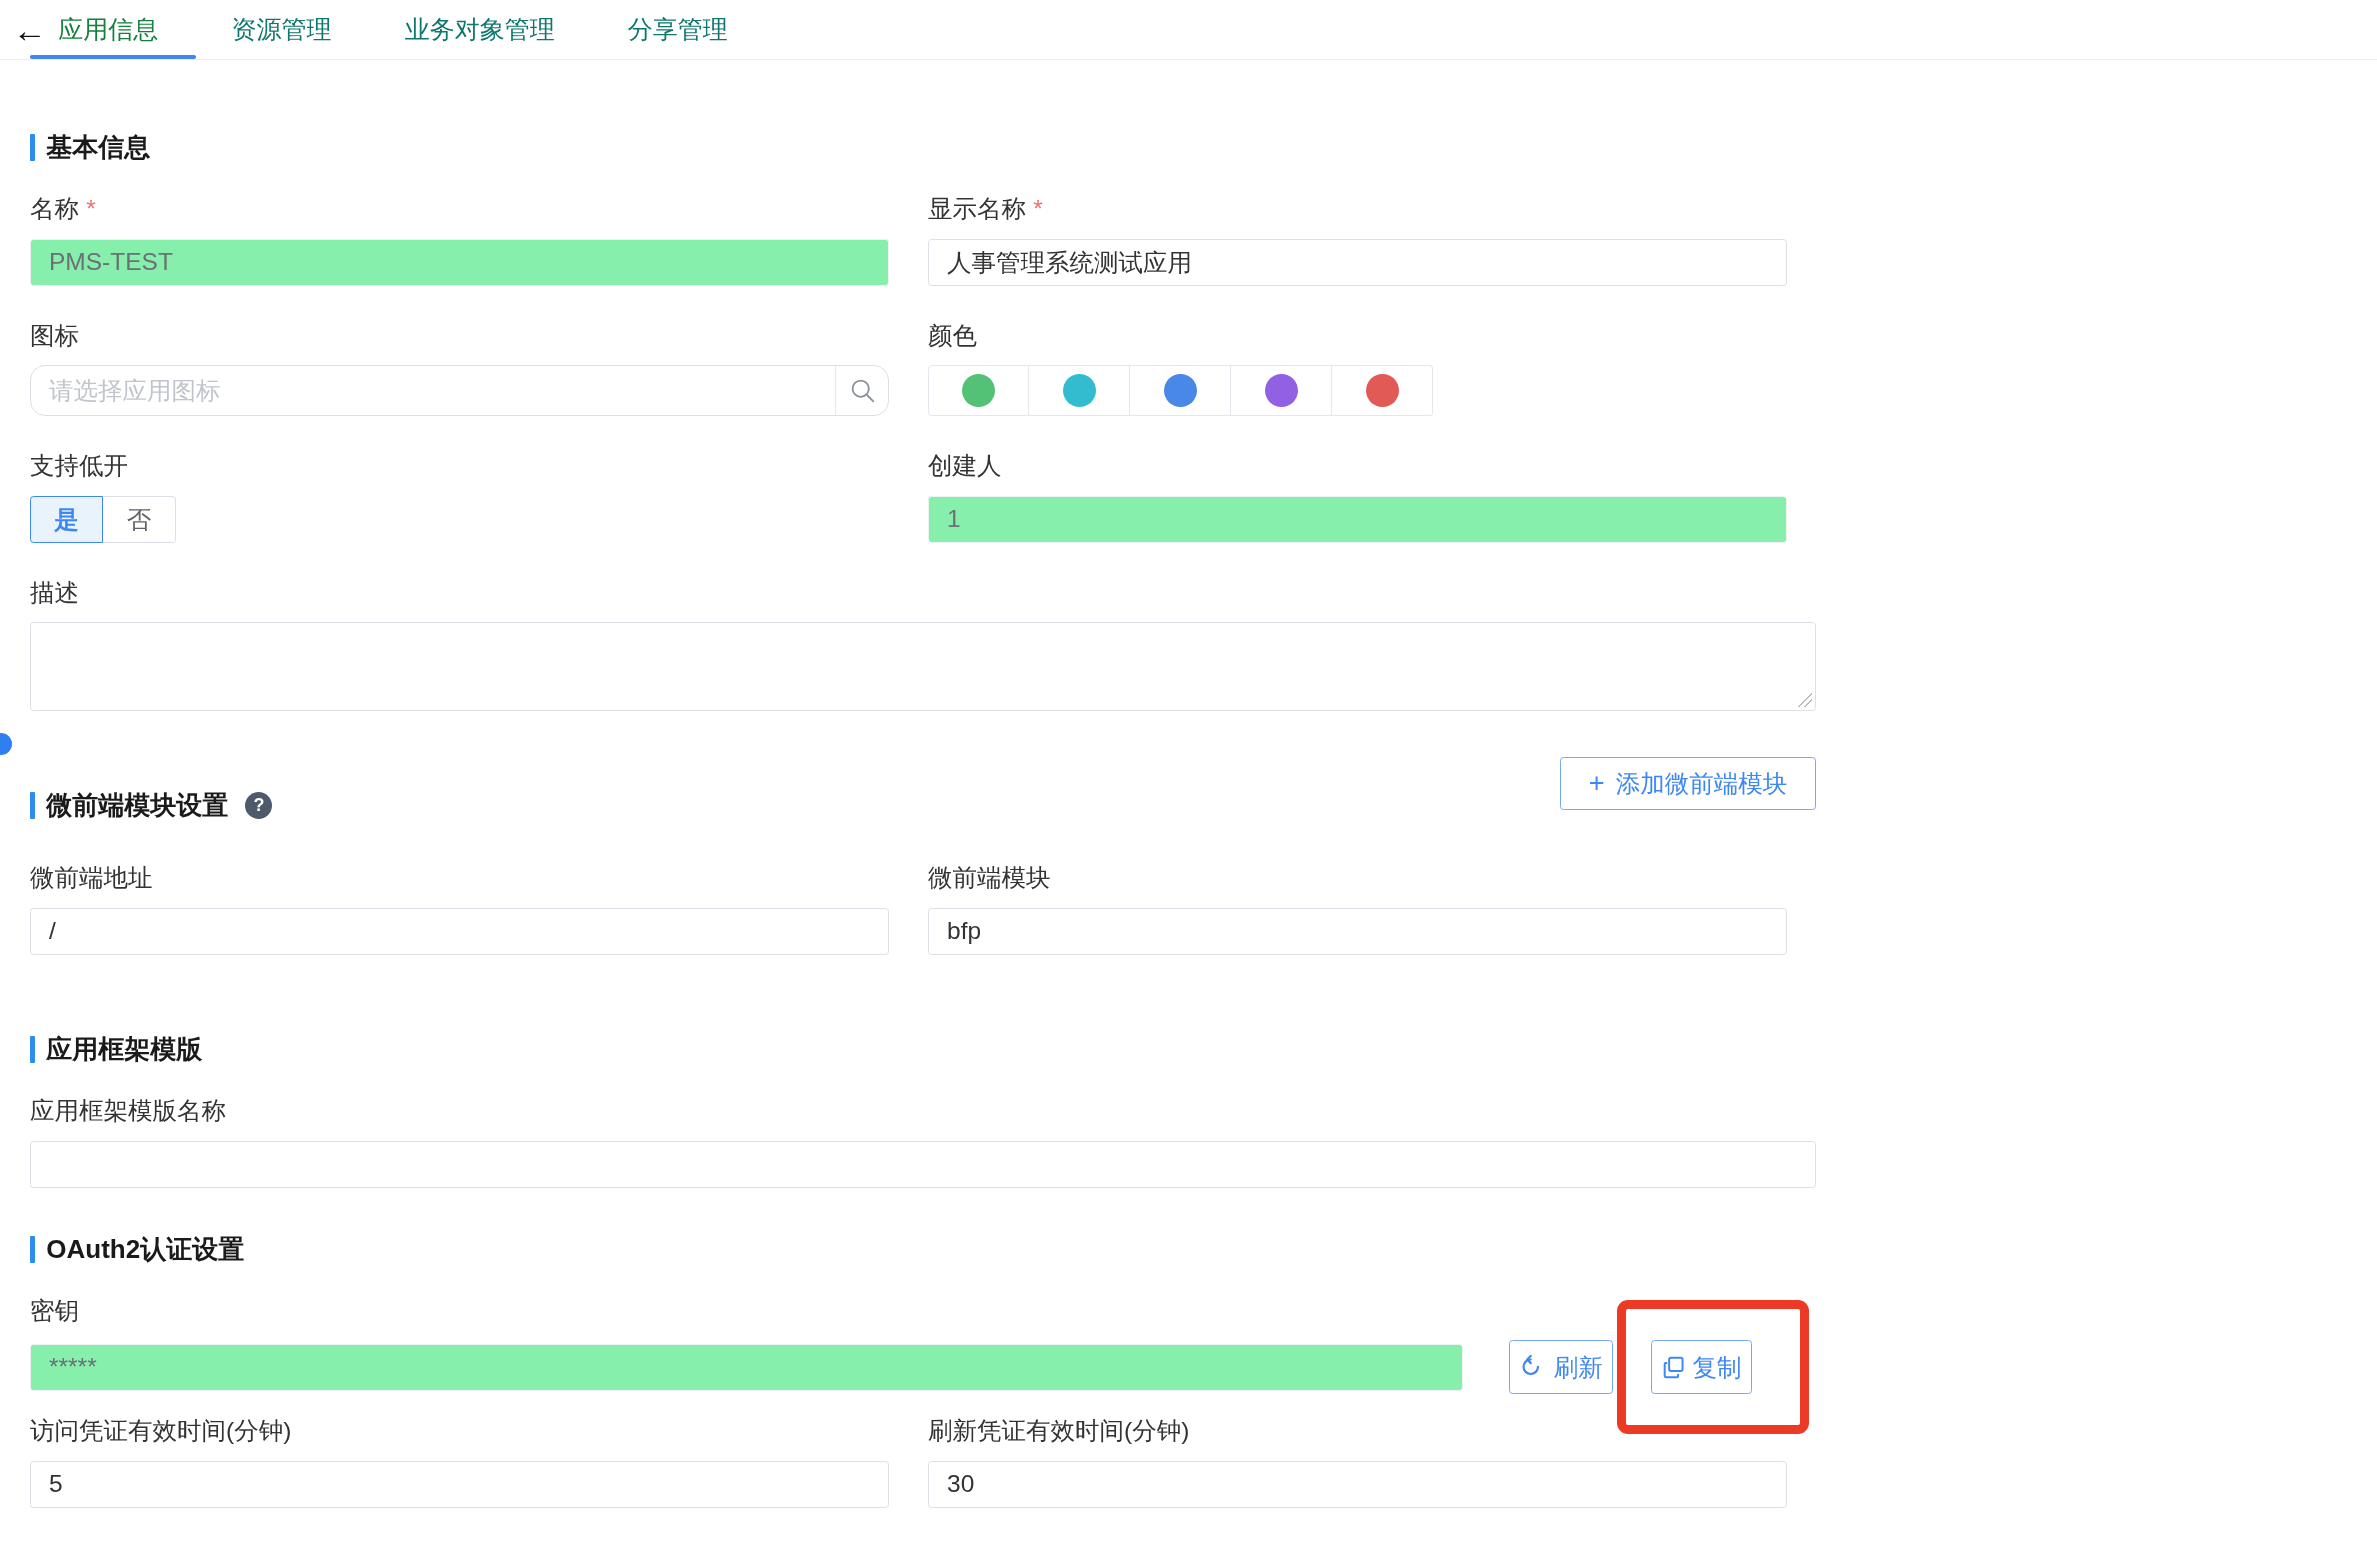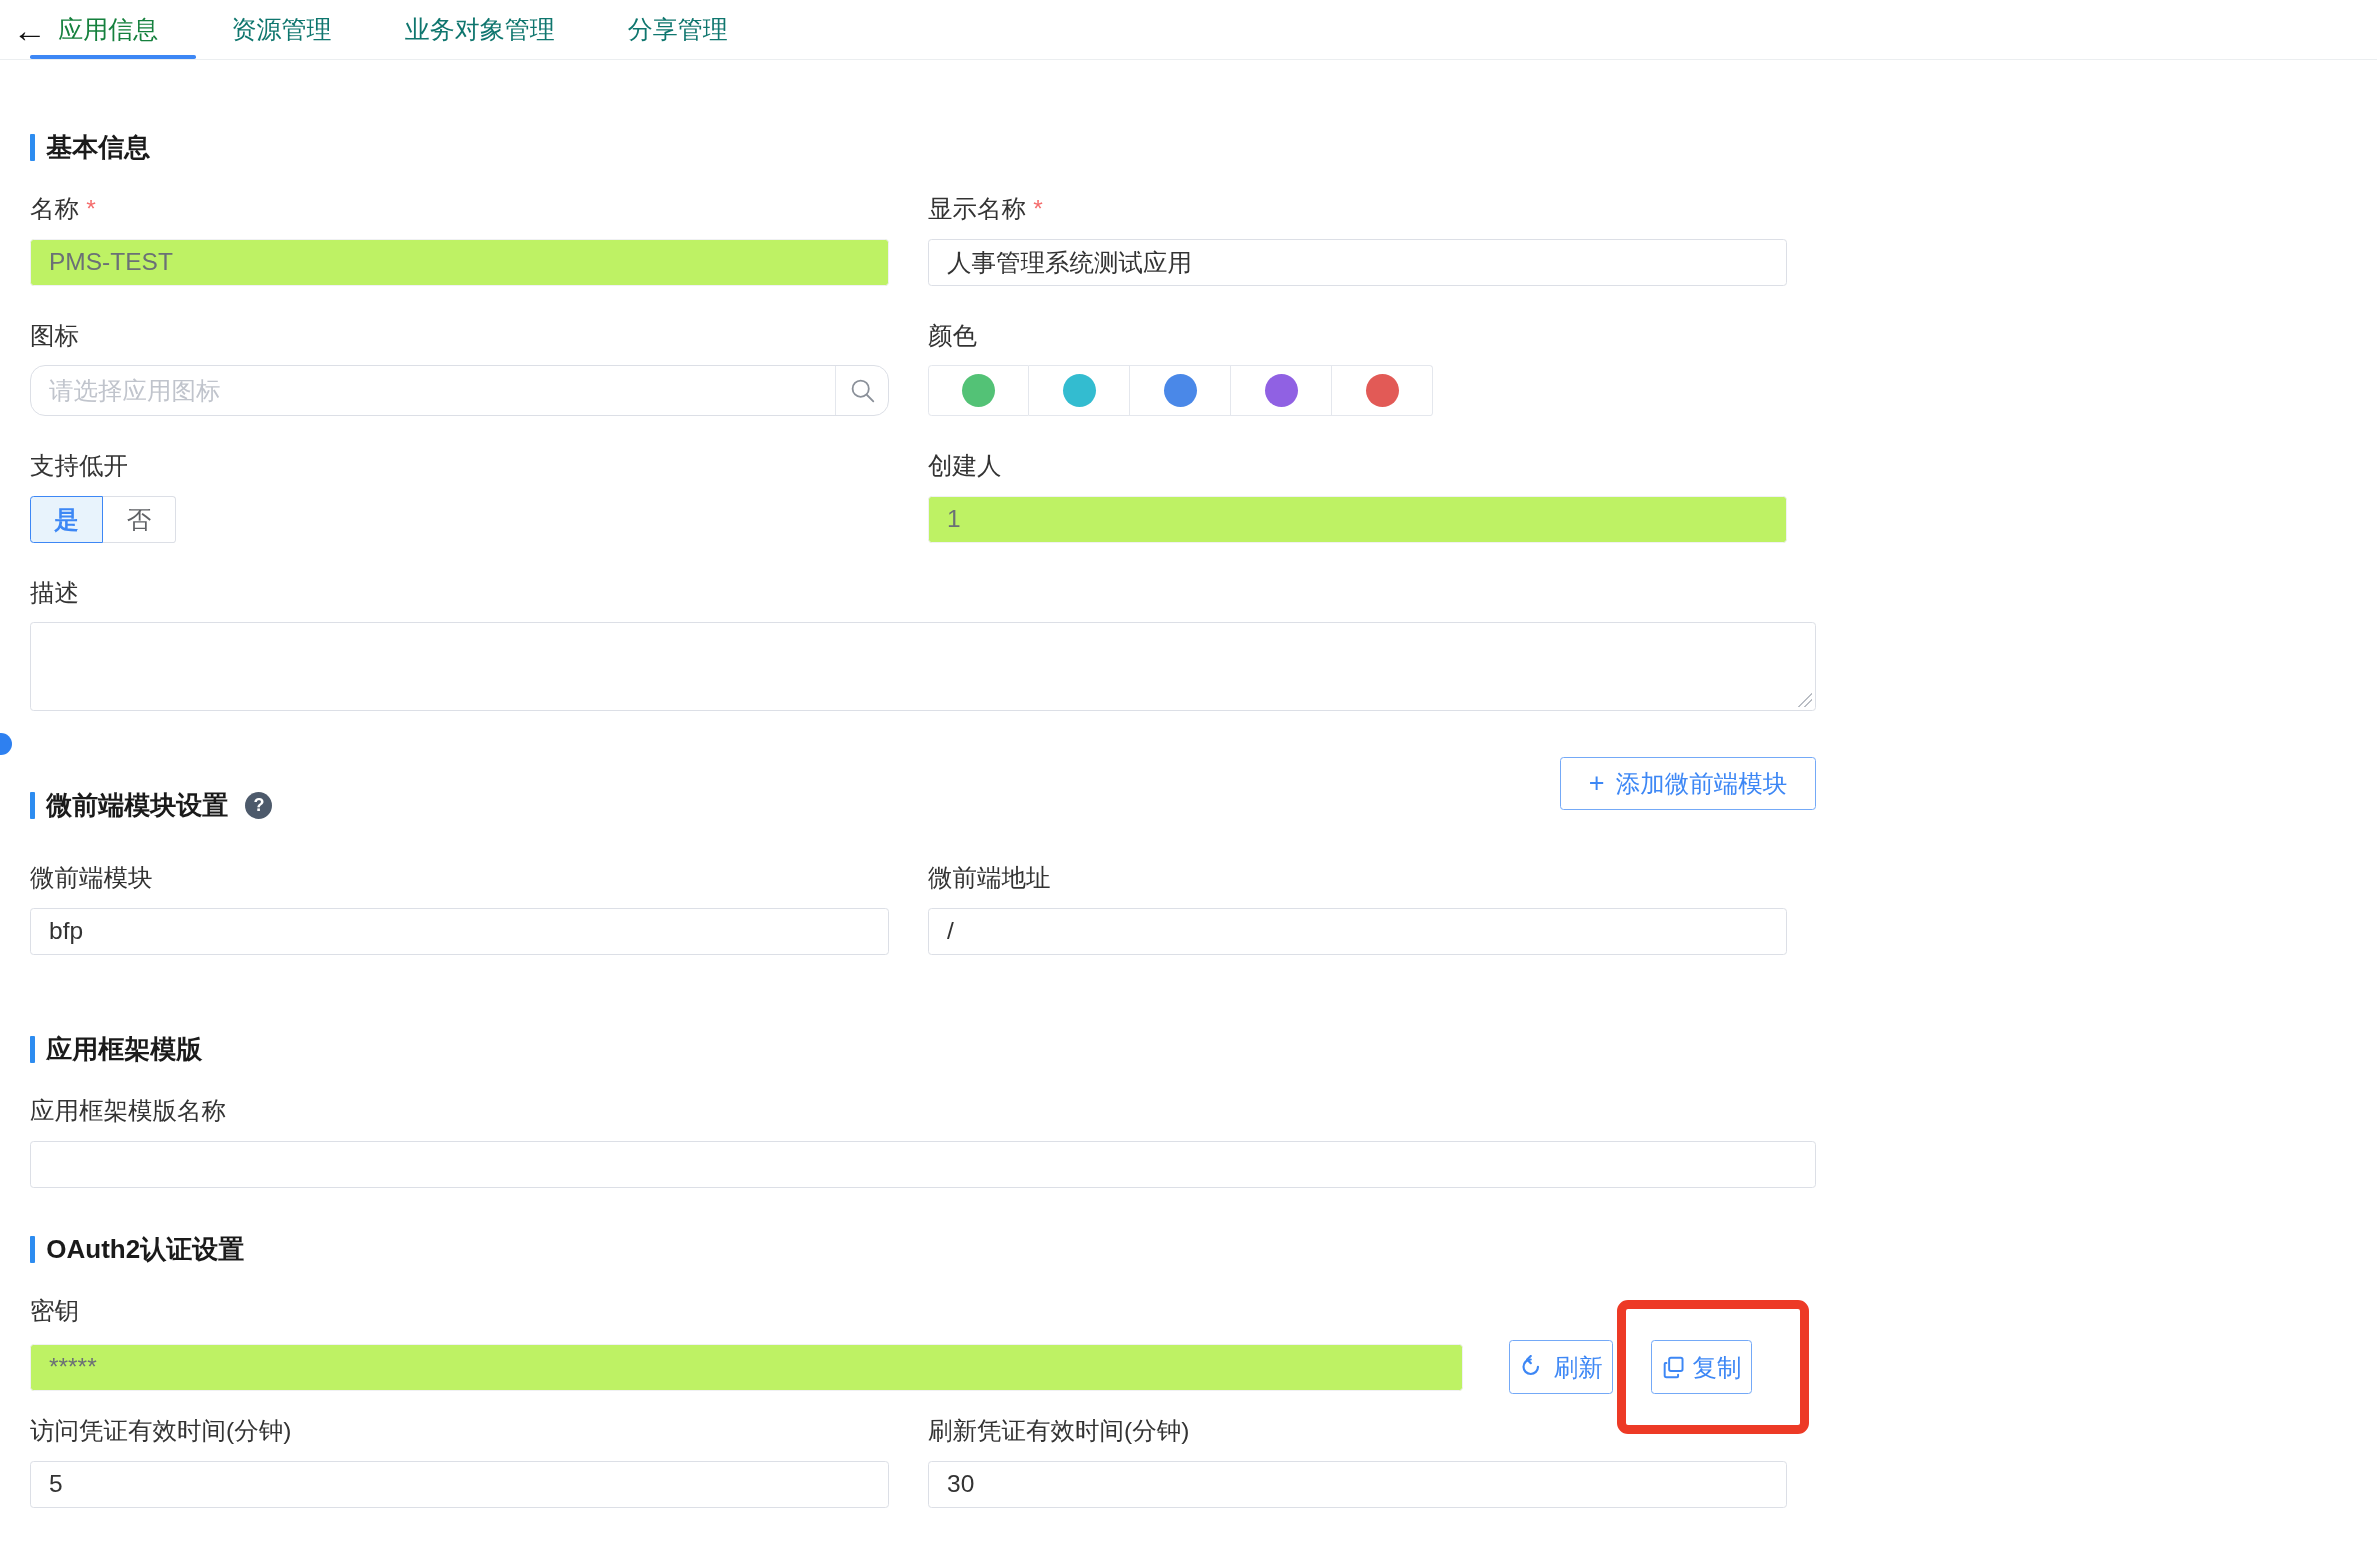--- a/index.html
+++ b/index.html
@@ -57,21 +57,21 @@
   .required { color: #f56c6c; font-size: 24.5px; }
   .input, .textarea {
     width: 100%; height: 47px;
     border: 0.9px solid #dcdfe6; border-radius: 3.6px;
     font-size: 24.5px; color: #333; padding: 0 18px;
     font-family: "Liberation Sans", "DejaVu Sans", sans-serif;
     background: #fff; outline: none;
   }
   .input::placeholder { color: #c0c4cc; }
   .input:disabled, .input.disabled {
-    background: #bef264; border-color: #f0f1f3; color: #6b7076;
+    background: #86efac; border-color: #f0f1f3; color: #6b7076;
   }
   .textarea {
     height: 89px; resize: none; padding-top: 11px; display: block;
   }
   .textarea-wrap { position: relative; width: 100%; }
   .resize-grip {
     position: absolute; right: 3.6px; bottom: 4.5px; width: 14.5px; height: 14.5px;
     background:
       linear-gradient(135deg, transparent 0 50%, #b9bdc4 50% 57%, transparent 57% 72%, #b9bdc4 72% 79%, transparent 79%);
     pointer-events: none;
@@ -258,29 +258,29 @@
     </div>
     <button class="btn-outline btn-add">
       <span class="plus-glyph">+</span>
       <span>添加微前端模块</span>
     </button>
   </div>
 
   <div class="row2">
     <div class="field">
       <div class="field-label">
+        <span>微前端地址</span>
+      </div>
+      <input class="input" value="/" style="">
+    </div>
+    <div class="field">
+      <div class="field-label">
         <span>微前端模块</span>
       </div>
       <input class="input" value="bfp" style="">
-    </div>
-    <div class="field">
-      <div class="field-label">
-        <span>微前端地址</span>
-      </div>
-      <input class="input" value="/" style="">
     </div>
   </div>
 
   <div class="section-title section-gap">
     <span class="bar"></span>
     <span>应用框架模版</span>
   </div>
 
   <div class="field">
     <div class="field-label">

